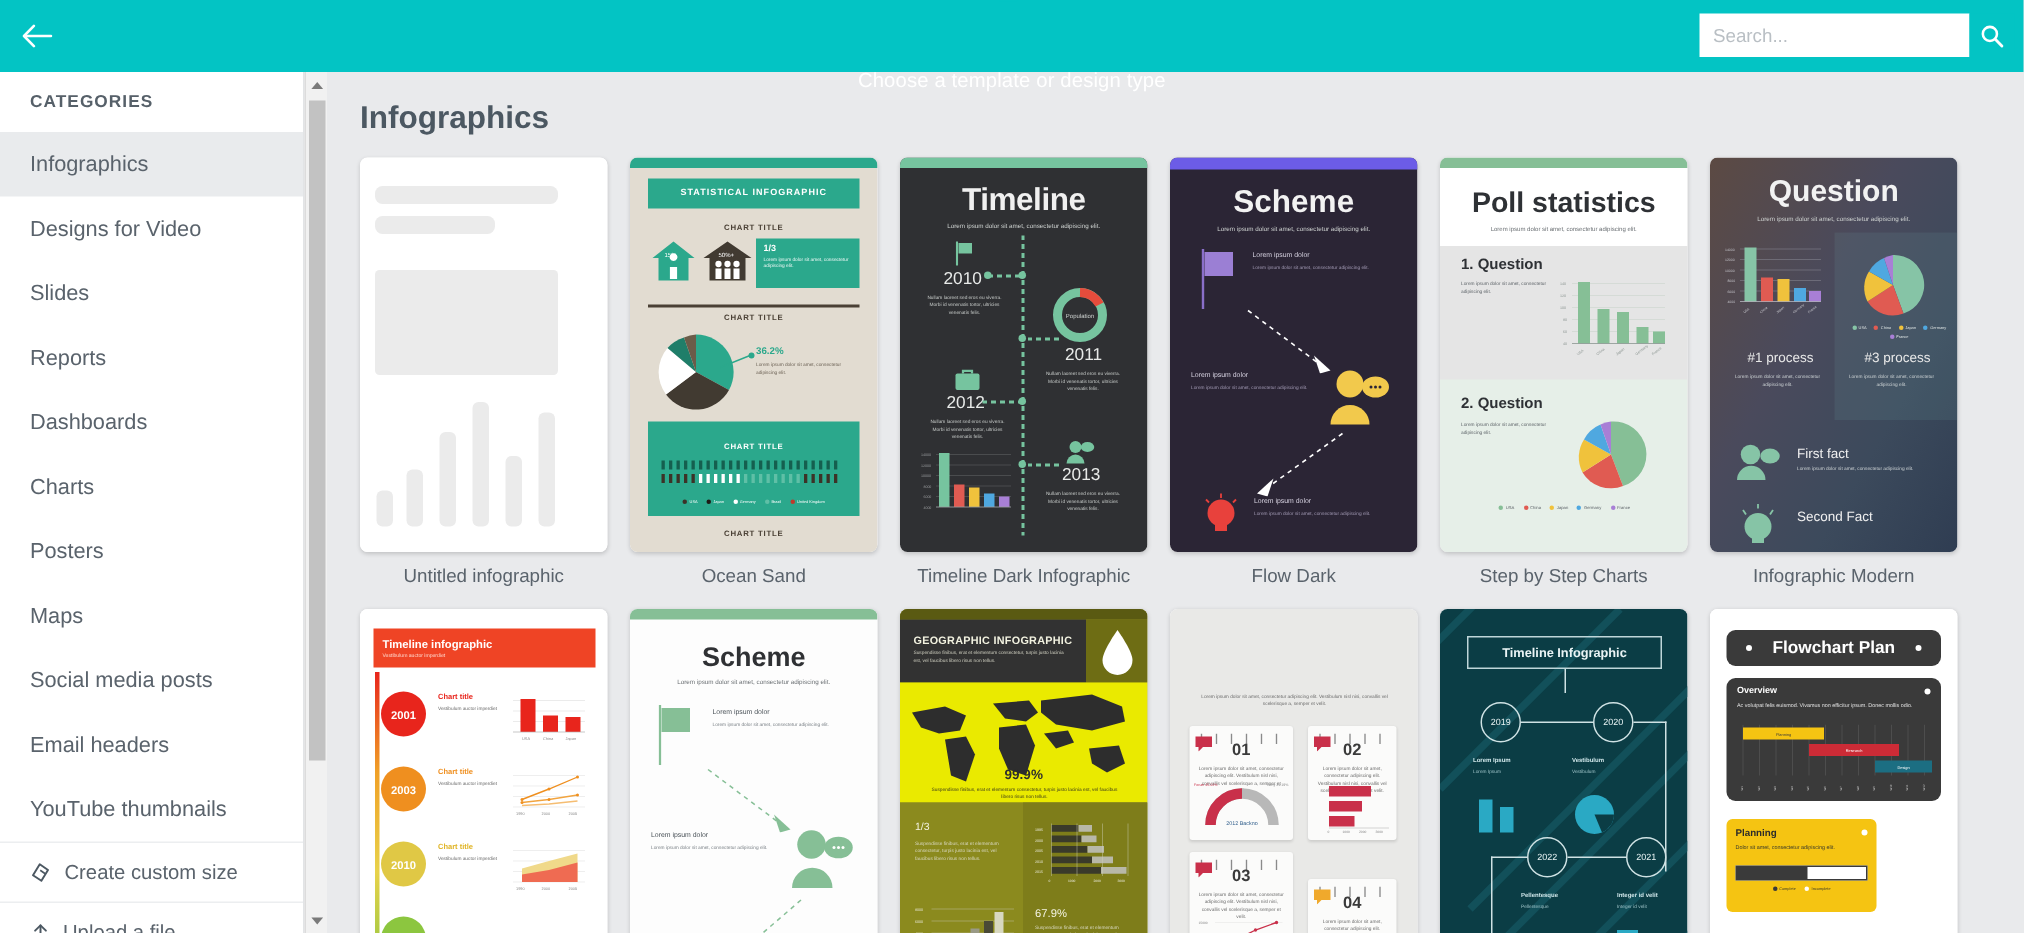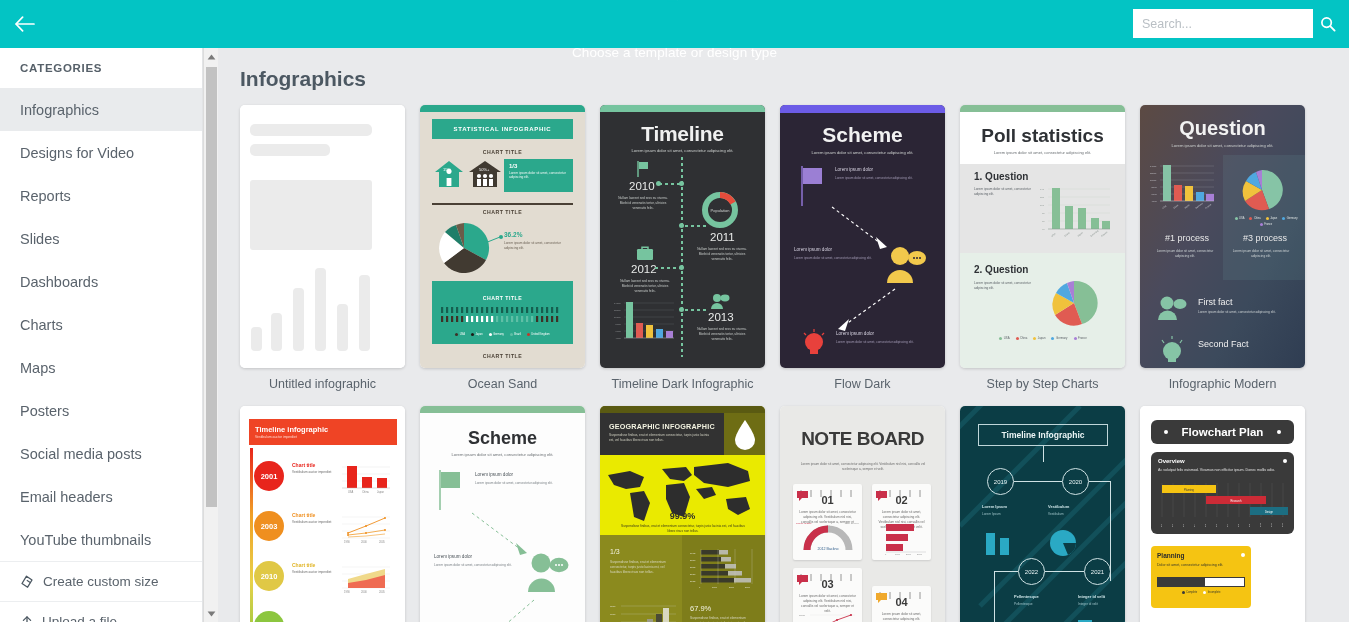--- a/index.html
+++ b/index.html
@@ -291,36 +291,36 @@
 <div class="sidebar">
   <div class="cat-header">CATEGORIES</div>
 
   <div class="cat-item active">
     <span>Infographics</span>
     </div>
   <div class="cat-item">
     <span>Designs for Video</span>
     </div>
   <div class="cat-item">
+    <span>Slides</span>
+    </div>
+  <div class="cat-item">
     <span>Reports</span>
-    </div>
-  <div class="cat-item">
-    <span>Slides</span>
     </div>
   <div class="cat-item">
     <span>Dashboards</span>
     </div>
   <div class="cat-item">
     <span>Charts</span>
     </div>
   <div class="cat-item">
+    <span>Posters</span>
+    </div>
+  <div class="cat-item">
     <span>Maps</span>
-    </div>
-  <div class="cat-item">
-    <span>Posters</span>
     </div>
   <div class="cat-item">
     <span>Social media posts</span>
     </div>
   <div class="cat-item">
     <span>Email headers</span>
     </div>
   <div class="cat-item">
     <span>YouTube thumbnails</span>
     </div>
@@ -1015,21 +1015,20 @@
             <line x1="11" y1="36" x2="66" y2="36" stroke="#c8c8b0" stroke-width="0.4"></line>
           </svg>
         </div>
       </div>
 
     </div>
 
     <div class="card">
       <div class="thumb">
         <div class="tp nb">
-          <div class="nb-title" style="top:22px;">NOTE BOARD</div>
           <div class="lorem" style="left:18px;top:56px;width:130px;color:#6b6b6b;text-align:center;">Lorem ipsum dolor sit amet, consectetur adipiscing elit. Vestibulum nisl nisi, convallis vel scelerisque a, semper et velit.</div>
 
           <div class="nb-card" style="left:13px;top:78px;width:69px;height:76px;">
             <svg width="69" height="8" viewBox="0 0 69 8">
               <g stroke="#8a8a8a" stroke-width="0.9" fill="none">
                 <line x1="8" y1="0" x2="8" y2="7"></line>
                   <line x1="18" y1="0" x2="18" y2="7"></line>
                   <line x1="28" y1="0" x2="28" y2="7"></line>
                 <line x1="38" y1="0" x2="38" y2="7"></line>
                   <line x1="48" y1="0" x2="48" y2="7"></line>

